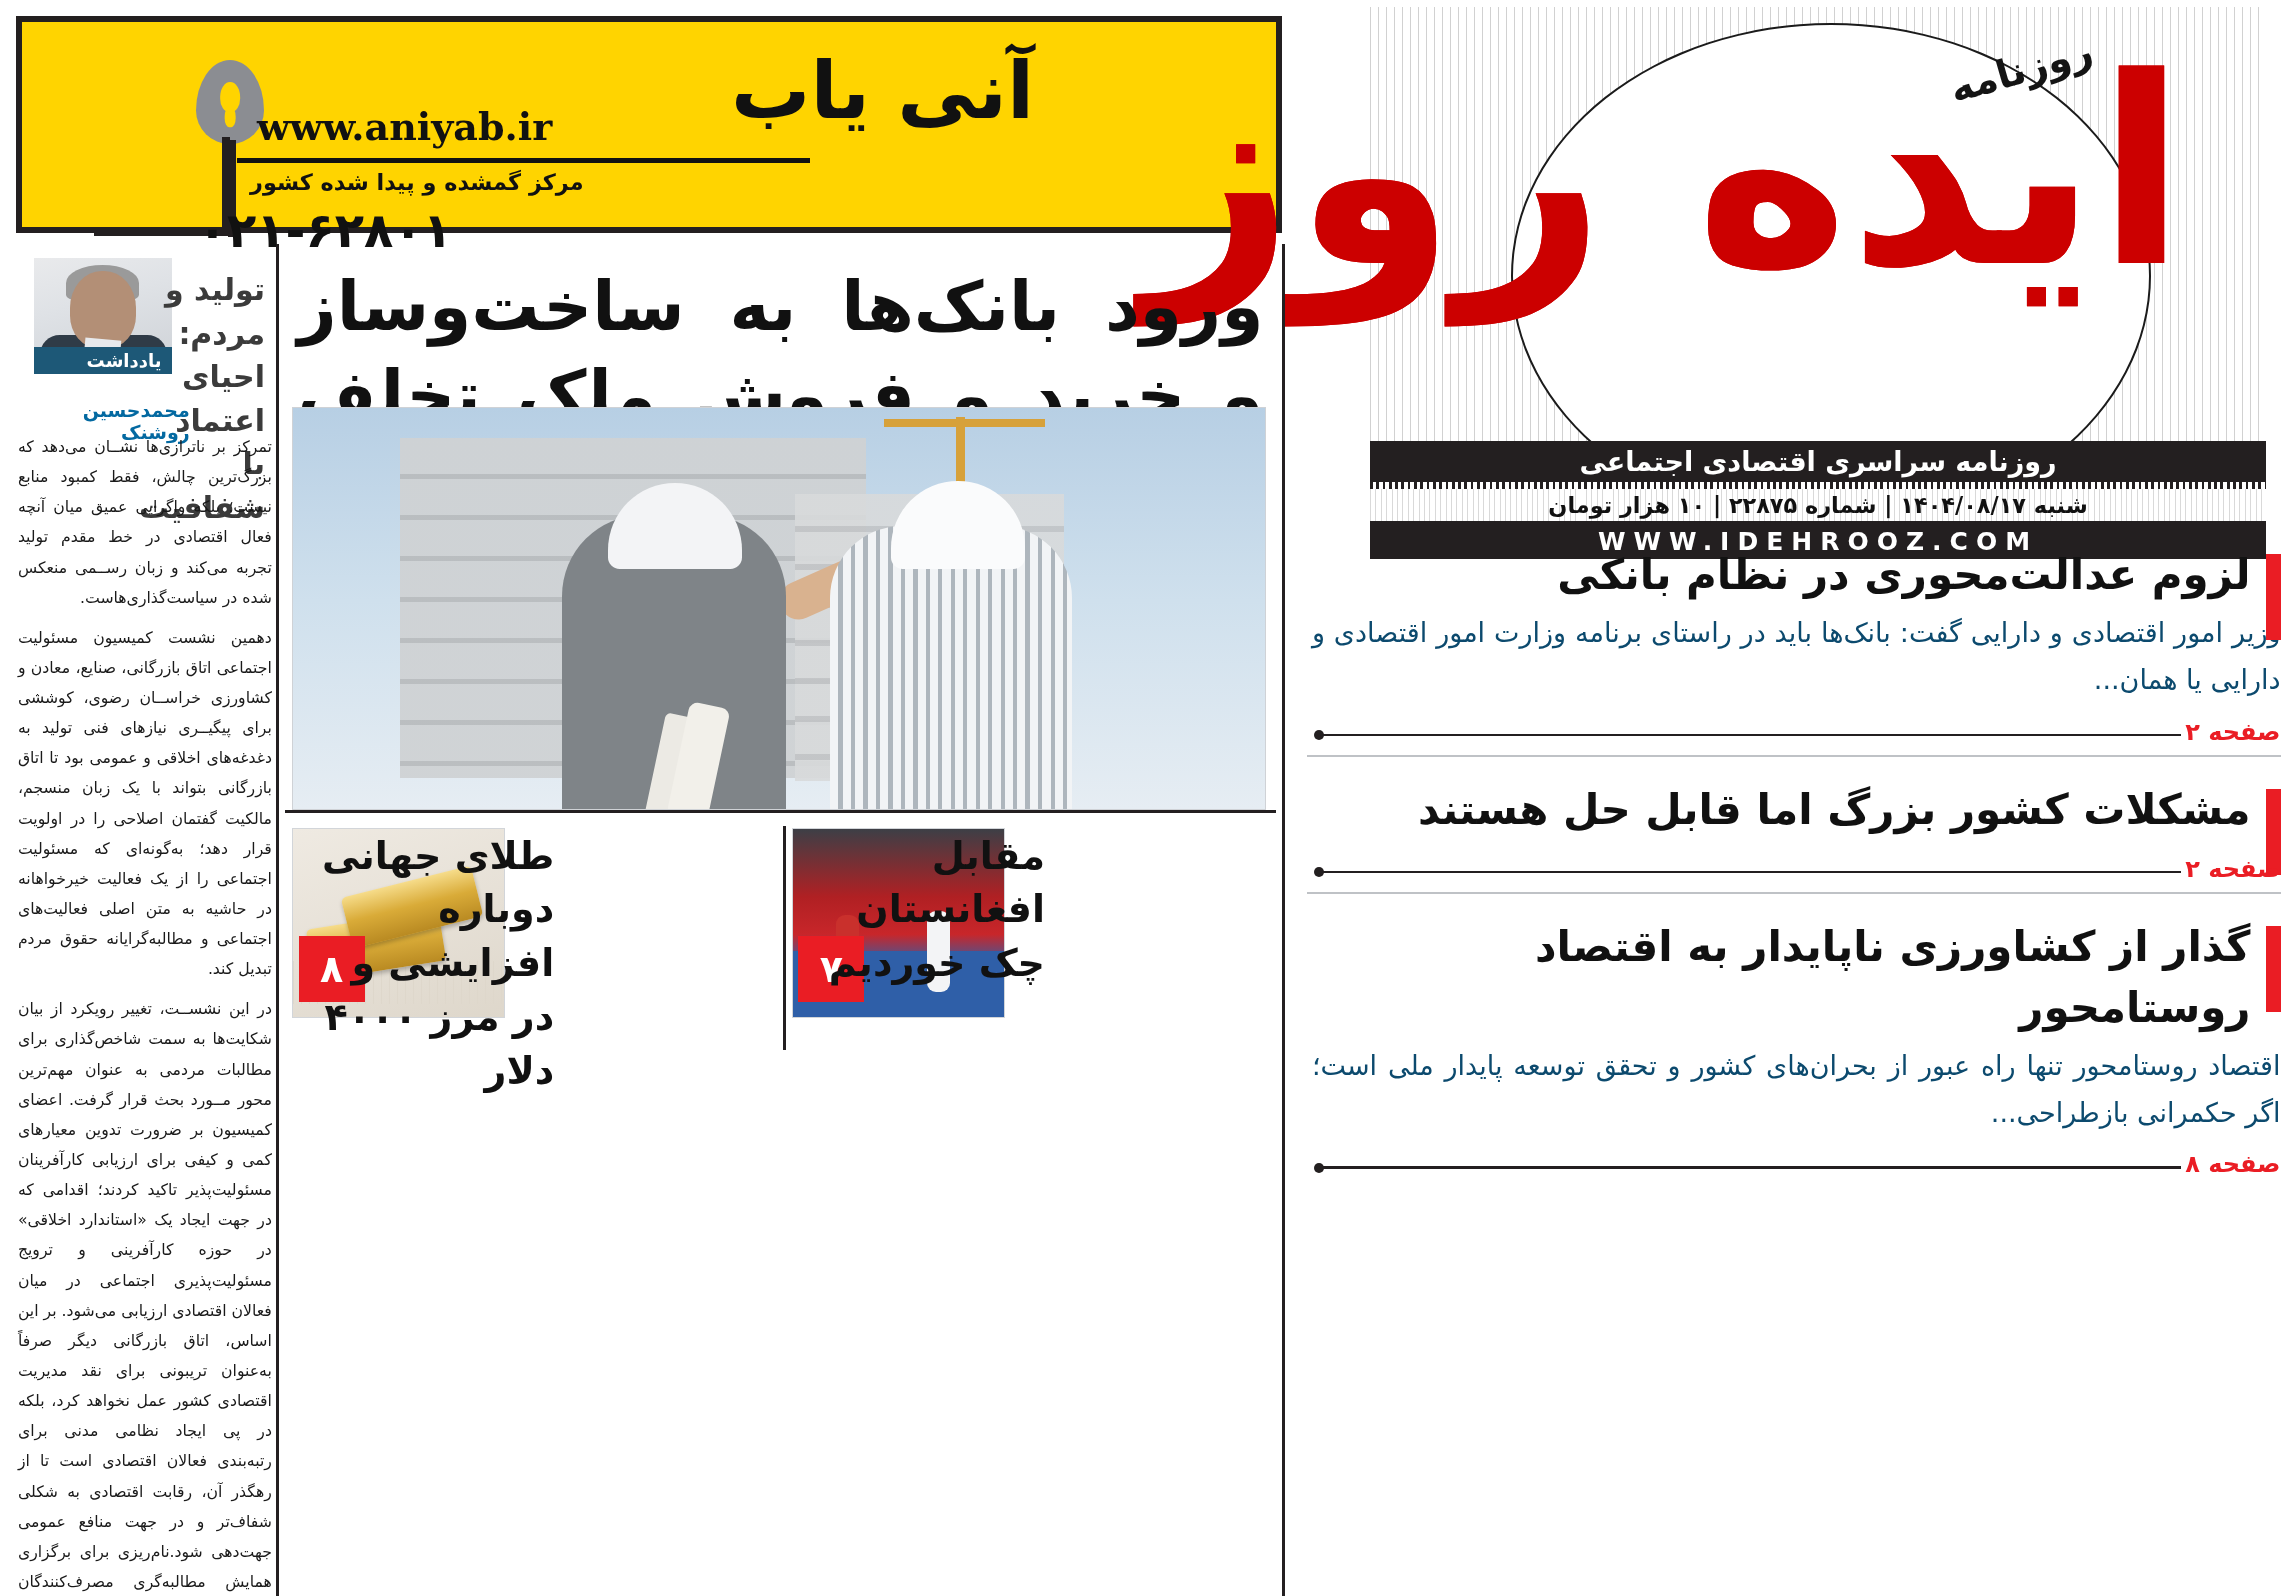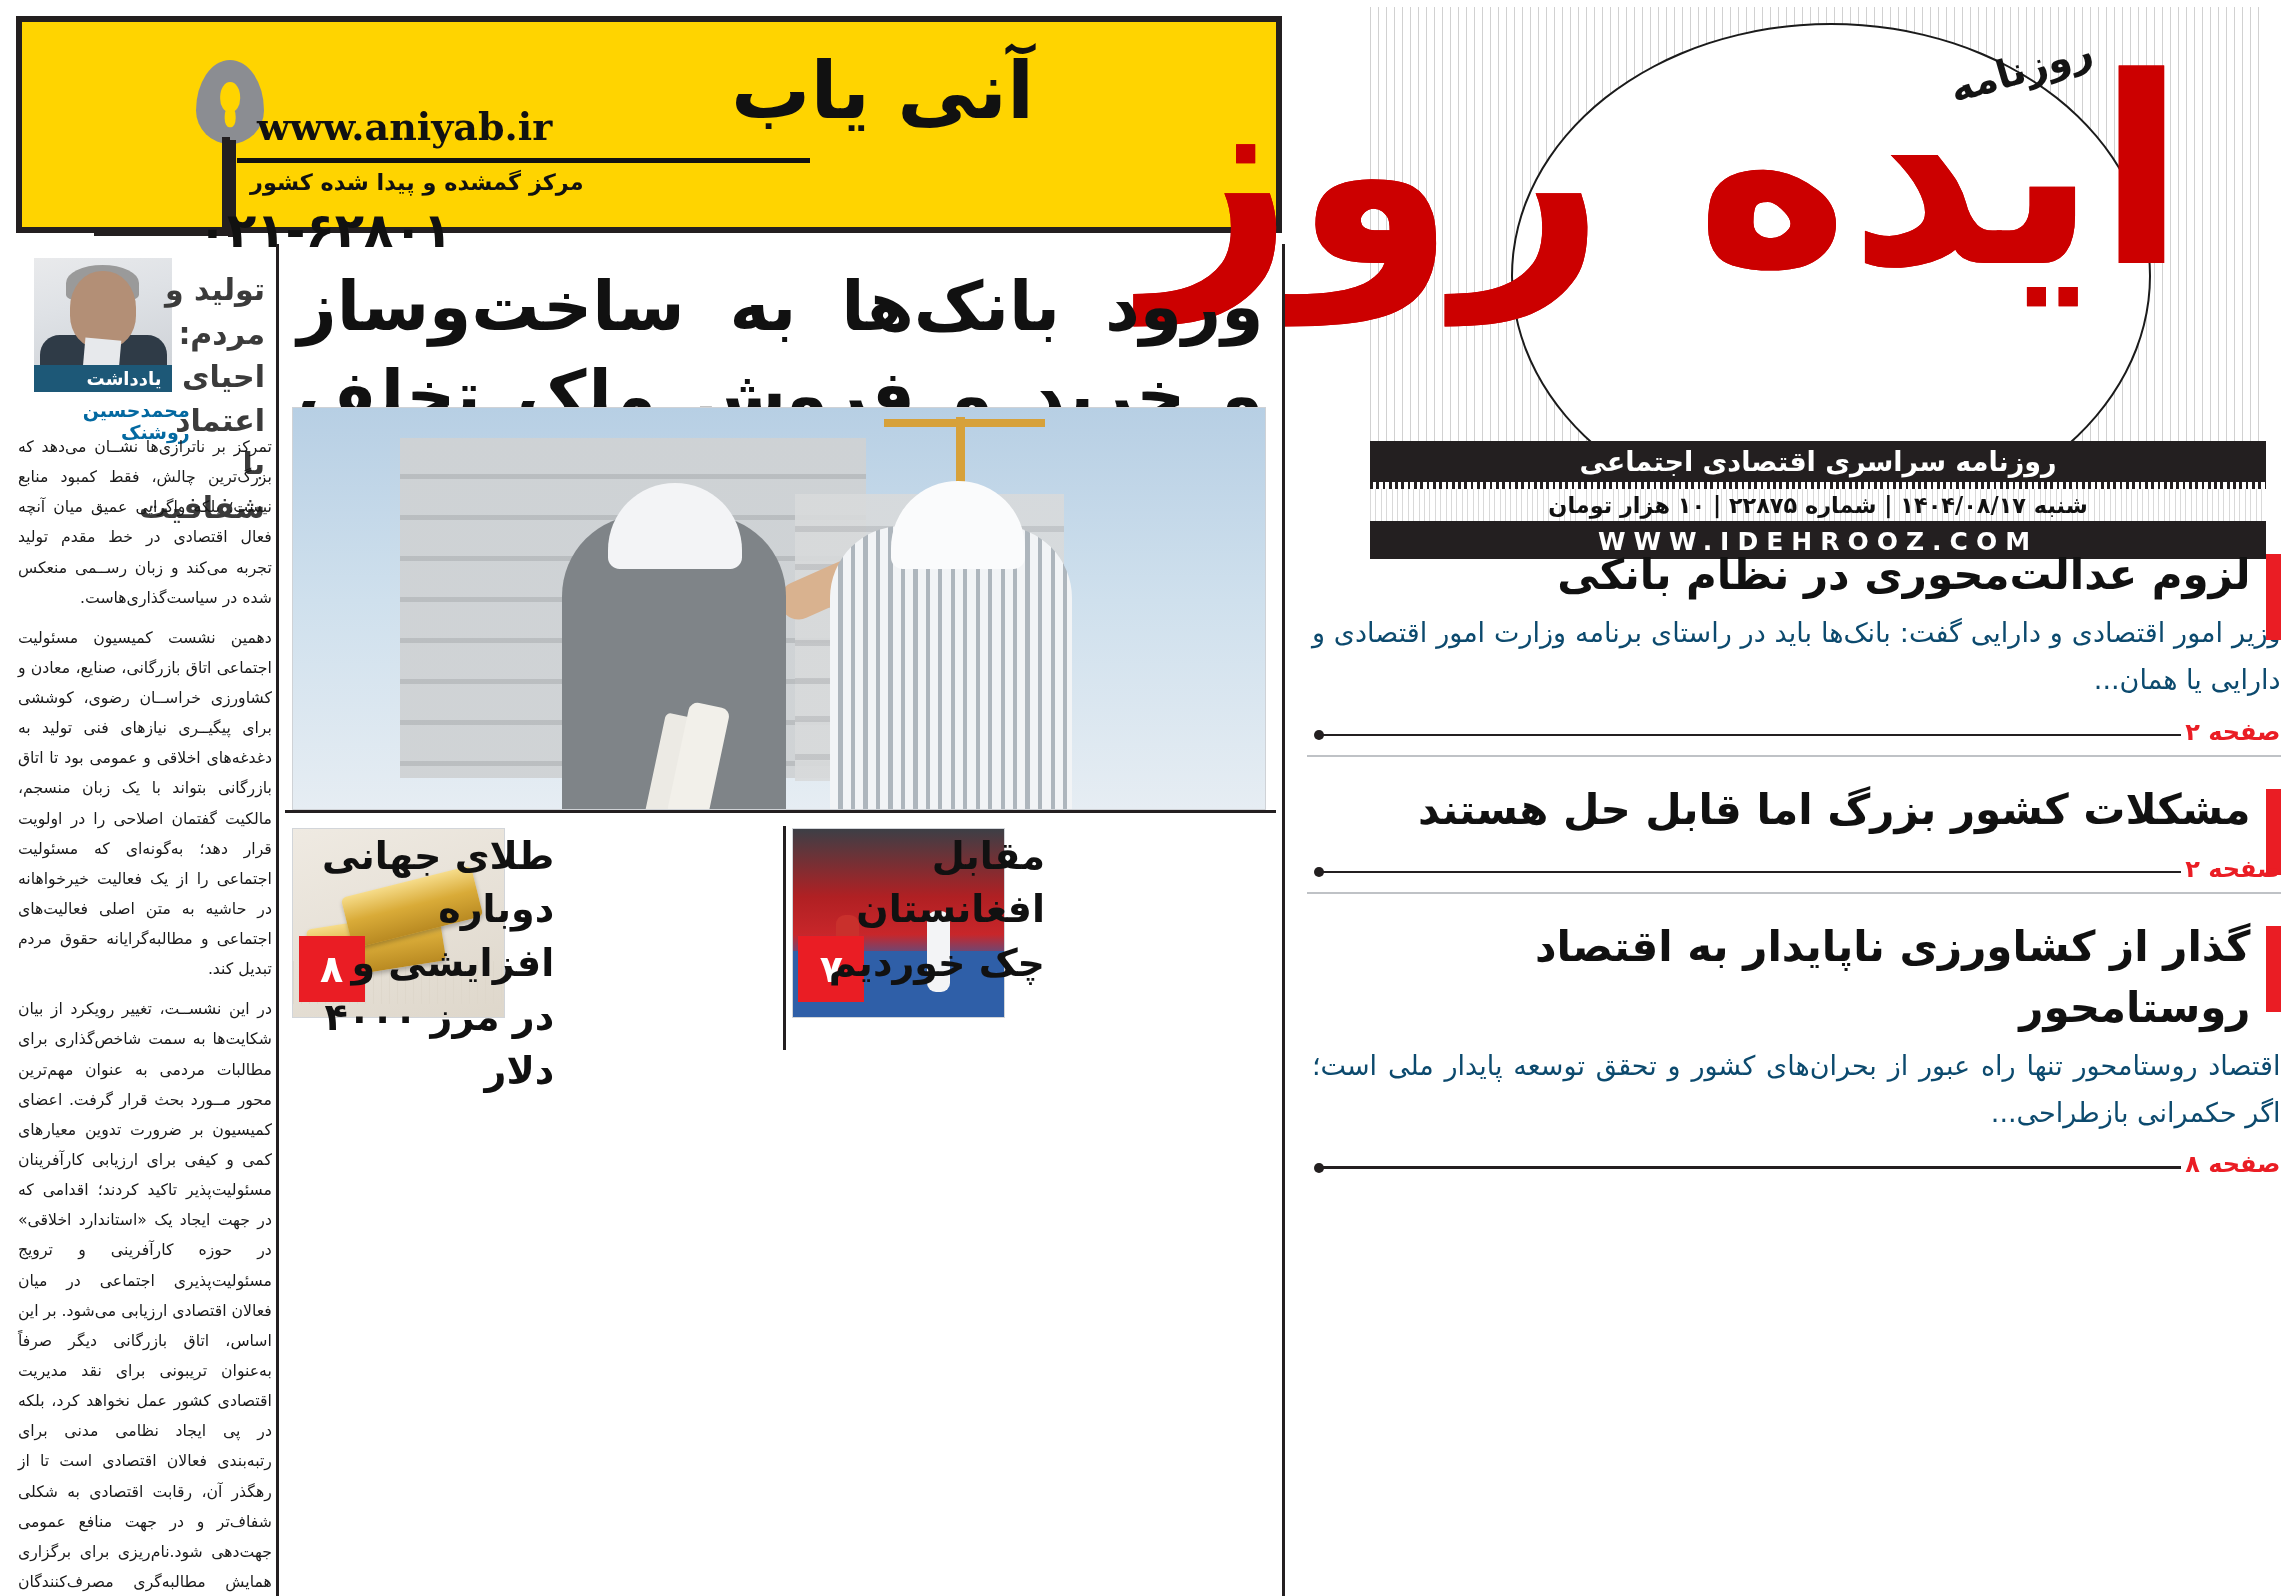--- a/index.html
+++ b/index.html
@@ -122,21 +122,21 @@
   }
   .op-photo .body{
     position:absolute;left:5.4px;top:77px;width:127px;height:36px;
     background:#2f3b47;border-radius:19.7px 19.7px 0 0;
   }
   .op-photo .collar{
     position:absolute;left:50px;top:81px;width:36px;height:32px;
     background:#e7e9ec;transform:rotate(5deg);
   }
   .op-badge{
-    position:absolute;left:27px;top:116px;width:138px;height:27px;
+    position:absolute;left:27px;top:98px;width:138px;height:27px;
     background:#1d5877;color:#fff;display:flex;align-items:center;
     justify-content:flex-start;padding-right:10.7px;box-sizing:border-box;
     font-size:18px;font-weight:700;
   }
   .op-title{
     position:absolute;right:7.2px;top:19px;width:115px;
     font-size:30px;font-weight:700;line-height:1.45;color:#3b3b3b;text-align:right;
   }
   .op-author{
     position:absolute;left:21.5px;top:150px;width:161px;

